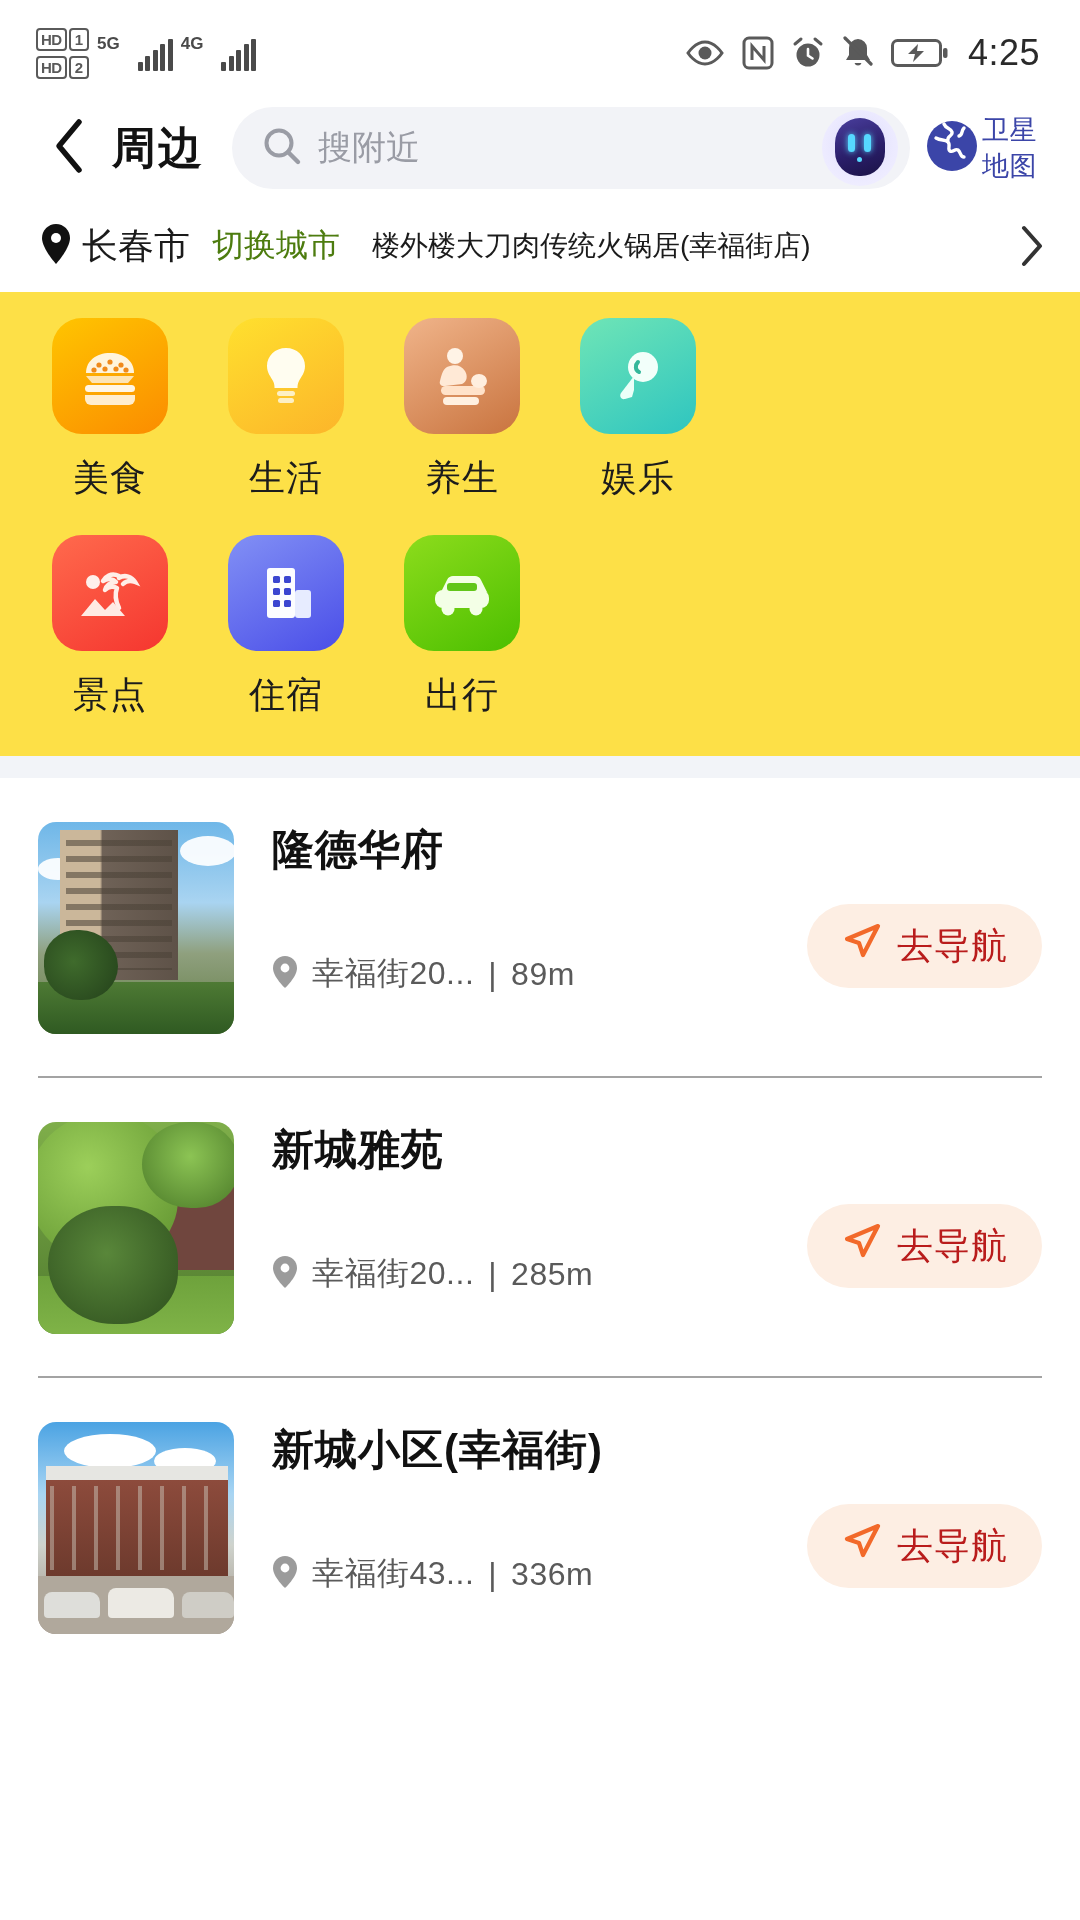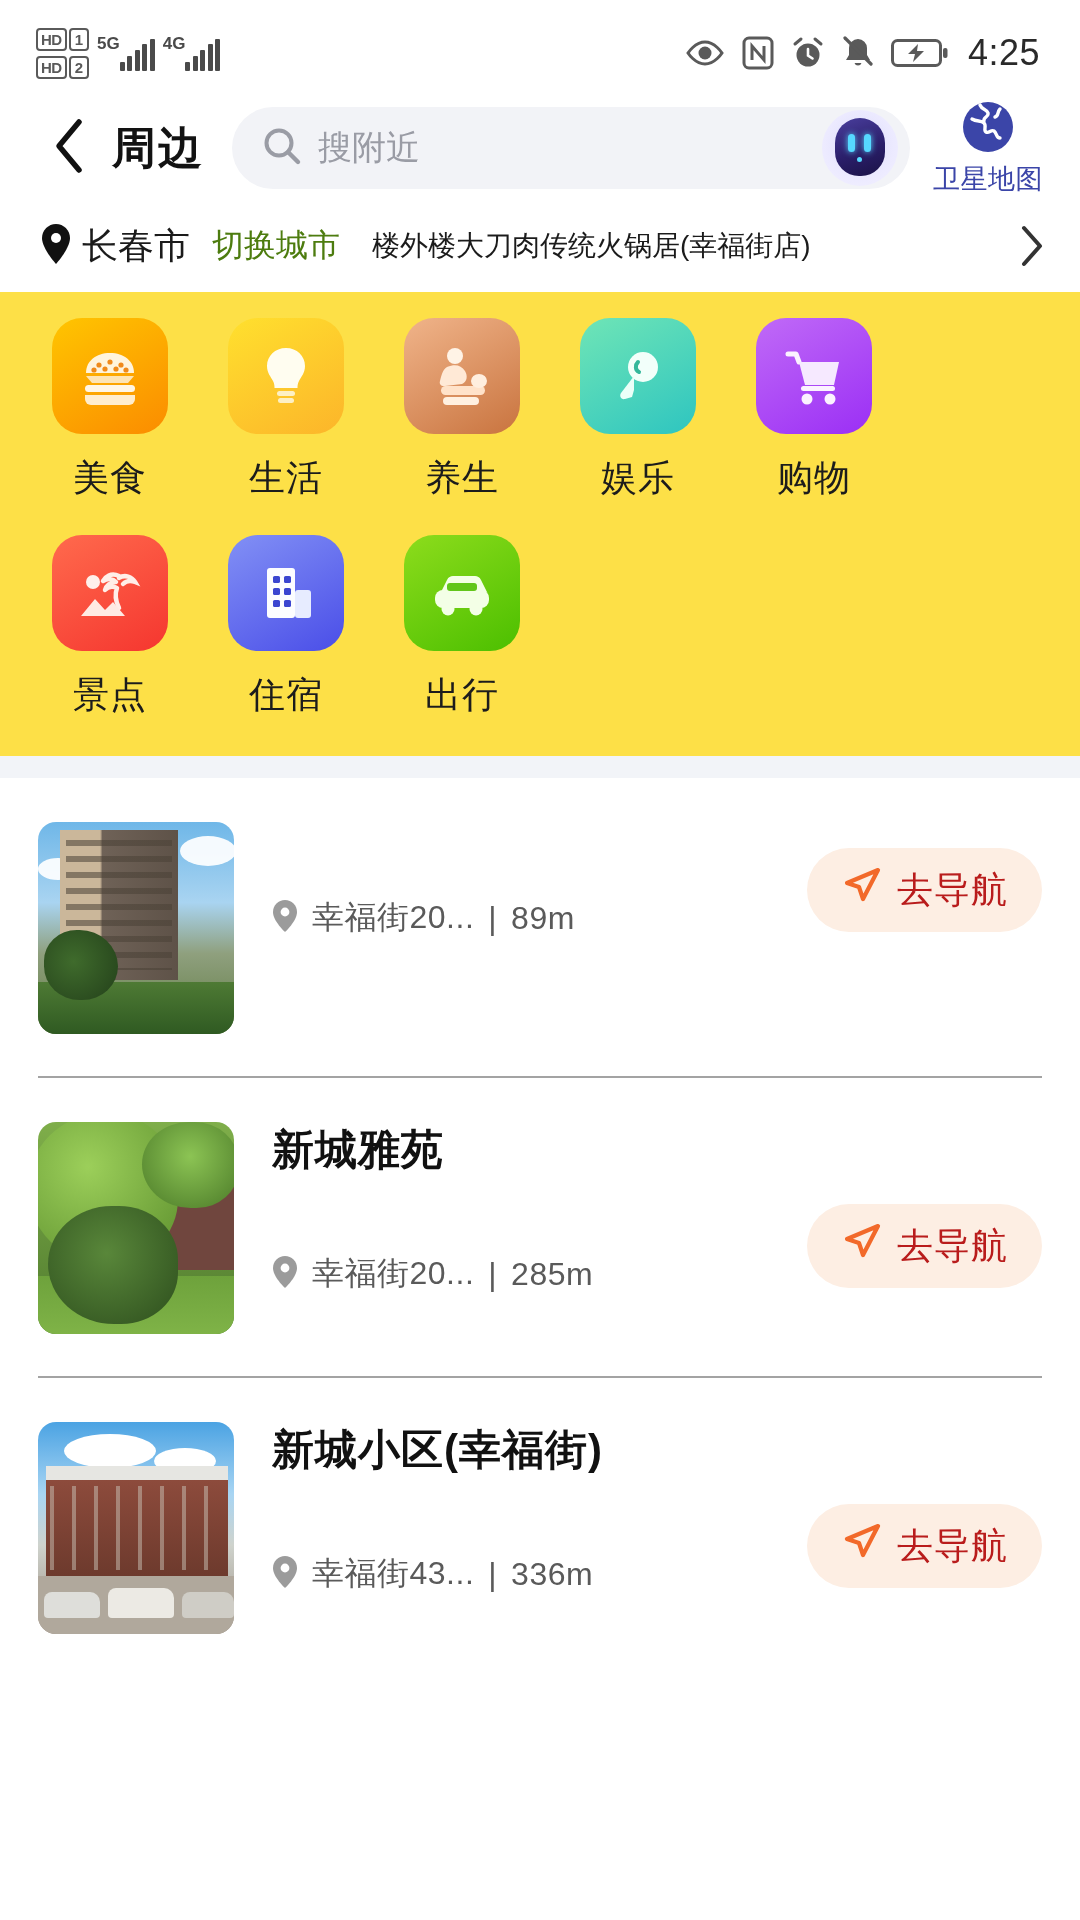--- a/index.html
+++ b/index.html
@@ -12,21 +12,21 @@
   
   .statusbar{ height:96px; display:flex; align-items:center; justify-content:space-between;
               padding:10px 40px 0 36px; }
   .sb-left{ display:flex; align-items:center; gap:8px; }
   .simstack{ display:flex; flex-direction:column; gap:5px; }
   .hdchip{ display:flex; align-items:center; gap:2px; }
   .hdbox{ border:2.5px solid #5a5a5a; border-radius:4px; font-size:15px; font-weight:700;
           line-height:1; padding:2px 3px; color:#5a5a5a; letter-spacing:-.5px;}
   .numbox{ border:2.5px solid #5a5a5a; border-radius:4px; font-size:15px; font-weight:700;
            line-height:1; padding:2px 4px; color:#5a5a5a; }
-  .sigblock{ display:flex; align-items:flex-end; gap:0; }
+  .sigblock{ display:flex; align-items:flex-end; gap:18px; }
   .gtag{ font-size:17px; font-weight:700; color:#4a4a4a; line-height:1; margin-bottom:19px; }
   .bars{ display:flex; align-items:flex-end; gap:2.5px; height:32px; }
   .bars i{ width:5px; background:#4a4a4a; border-radius:1px; display:block; }
   .bars i:nth-child(1){ height:9px; } .bars i:nth-child(2){ height:15px; }
   .bars i:nth-child(3){ height:21px; } .bars i:nth-child(4){ height:27px; }
   .bars i:nth-child(5){ height:32px; }
   .sb-right{ display:flex; align-items:center; gap:17px; }
   .sb-right svg{ display:block; }
   .clock{ font-size:36px; color:#2a2a2a; letter-spacing:.5px; margin-left:2px; }
 
@@ -39,21 +39,21 @@
   .searchpill .ph{ font-size:34px; color:#9a9ca5; flex:1; }
   .robot{ width:76px; height:76px; position:relative; flex:0 0 auto; }
   .robot .halo{ position:absolute; inset:0; border-radius:38px;
                 background:radial-gradient(circle at 50% 45%, #dcdcfb 0%, #eceaff 60%, #f3f1ff 100%); }
   .robot .head{ position:absolute; left:13px; top:8px; width:50px; height:58px; border-radius:25px 25px 24px 24px;
                 background:linear-gradient(160deg,#4a3f9e 0%,#2b1f6b 55%,#1a1246 100%); }
   .robot .eye{ position:absolute; top:24px; width:7px; height:18px; border-radius:4px;
                background:#56d8ff; box-shadow:0 0 6px #56d8ff; }
   .robot .eye.l{ left:26px; } .robot .eye.r{ left:42px; }
   .robot .mouth{ position:absolute; left:35px; top:47px; width:5px; height:5px; border-radius:3px; background:#56d8ff; }
-  .satbtn{ width:128px; display:flex; flex-direction:column; align-items:center; gap:2px; }
+  .satbtn{ width:128px; display:flex; flex-direction:row; align-items:center; gap:2px; }
   .satlabel{ font-size:27px; color:#3b45a8; letter-spacing:.5px; }
 
   
   .locbar{ height:92px; display:flex; align-items:center; padding:0 28px 0 40px; gap:10px; }
   .loc-city{ font-size:36px; color:#1b1b1b; }
   .loc-switch{ font-size:32px; color:#4d7c0f; margin-left:12px; }
   .loc-poi{ flex:1; font-size:28px; color:#1b1b1b; margin-left:22px;
             white-space:nowrap; overflow:hidden;
             -webkit-mask-image:linear-gradient(to right,#000 92%,transparent 100%);
             mask-image:linear-gradient(to right,#000 92%,transparent 100%); }
@@ -306,32 +306,20 @@
       <span class="catico" style="background:linear-gradient(150deg,#6fe5b6,#2ec5c0)">
         <svg width="74" height="74" viewBox="0 0 74 74">
           <circle cx="42" cy="28" r="15" fill="#f2fffa"></circle>
           <path d="M37 23c-3 3-3 8 1 10" fill="none" stroke="#34b79b" stroke-width="4" stroke-linecap="round"></path>
           <path d="M33 37L20 54c-2 3 0 7 4 6l7-2 2-7z" fill="#eafff8"></path>
         </svg>
       </span>
       <span class="catlabel">娱乐</span>
     </div>
 
-    <div class="catcell">
-      <span class="catico" style="background:linear-gradient(150deg,#c06af7,#9b2ff5)">
-        <svg width="74" height="74" viewBox="0 0 74 74">
-          <path d="M11 15h8l3 8" fill="none" stroke="#fbf2ff" stroke-width="5" stroke-linecap="round" stroke-linejoin="round"></path>
-          <path d="M22 23h40l-5 23H28z" fill="#f6e9ff"></path>
-          <rect x="24" y="47" width="34" height="5" rx="2.5" fill="#fbf2ff"></rect>
-          <circle cx="30" cy="60" r="5.5" fill="#fbf2ff"></circle>
-            <circle cx="53" cy="60" r="5.5" fill="#fbf2ff"></circle>
-        </svg>
-      </span>
-      <span class="catlabel">购物</span>
-    </div>
   </div>
 
   <div class="catrow">
 
     <div class="catcell">
       <span class="catico" style="background:linear-gradient(150deg,#ff6a4d,#f5362f)">
         <svg width="74" height="74" viewBox="0 0 74 74">
           <circle cx="20" cy="26" r="7" fill="#fff0eb"></circle>
           <path d="M46 20c-8-4-14 1-16 5 5-3 10-2 13 1-6 0-10 4-11 8 4-4 9-4 12-2-3 8-1 14 2 20" fill="none" stroke="#ffeee8" stroke-width="4.5" stroke-linecap="round" stroke-linejoin="round"></path>
           <path d="M46 22c6-4 13-1 16 4-5-2-9-1-12 2" fill="none" stroke="#ffeee8" stroke-width="4.5" stroke-linecap="round"></path>
@@ -383,20 +371,21 @@
 
   <div class="poi">
     <div class="thumb th-a">
       <span class="cloud c1"></span>
         <span class="cloud c2"></span>
       <span class="bldg"></span>
         <span class="grass"></span>
         <span class="tree"></span>
     </div>
     <div class="poi-main">
+      <div class="poi-name">隆德华府</div>
       <div class="poi-meta">
         <span>
           <svg width="26" height="34" viewBox="0 0 26 34">
               <path d="M13 1C6.4 1 1 6.4 1 13c0 9 12 20 12 20s12-11 12-20C25 6.4 19.6 1 13 1z" fill="#9b9b9b"></path>
               <circle cx="13" cy="13" r="4.4" fill="#fff"></circle>
             </svg>
         </span>
         <span class="poi-addr">幸福街20...</span>
         <span class="poi-addr">|</span>
         <span class="poi-addr">89m</span>

